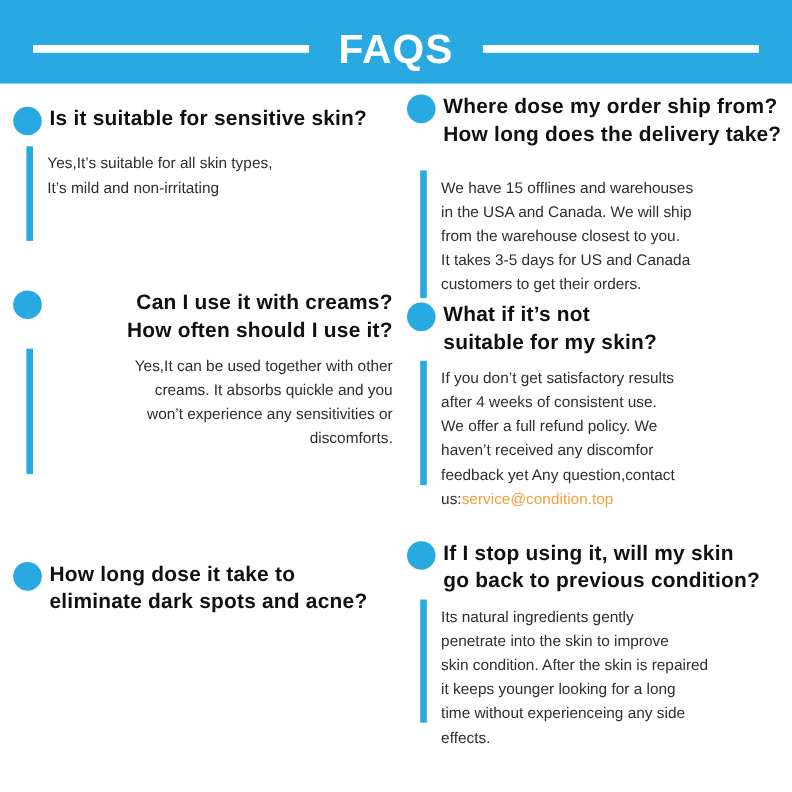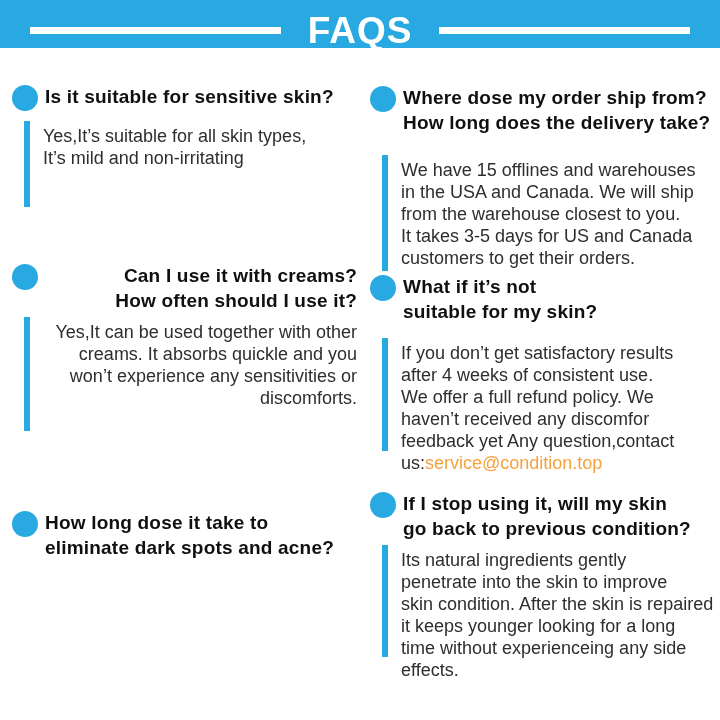--- a/index.html
+++ b/index.html
@@ -4,21 +4,21 @@
 <style>
   html, body { margin: 0; padding: 0; }
   body {
     width: 720px; height: 720px;
     position: relative;
     background: #ffffff;
     font-family: "Liberation Sans", sans-serif;
     overflow: hidden;
   }
   .header {
-    height: 48px;
+    height: 76px;
     background: var(--accent-blue, #29A9E2);
     display: flex;
     align-items: center;
     gap: 27px;
     padding: 12px 30px 0 30px;
     box-sizing: border-box;
   }
   .hline { flex: 1; height: 7px; background: #ffffff; }
   .title {
     color: var(--header-text, #ffffff);
@@ -45,37 +45,37 @@
     letter-spacing: 0.2px;
   }
   .a-row { position: relative; padding-left: 31px; }
   .vbar {
     position: absolute; left: 12px; top: -4px;
     width: 6px;
     background: var(--accent-blue, #29A9E2);
   }
   .a-text {
     margin: 0;
-    font-size: 18px;
+    font-size: 14px;
     line-height: 22px;
     color: var(--answer-text, #2E2E2E);
     white-space: pre;
   }
   .email { color: var(--email-orange, #F6A13C); }
 </style>
 </head>
 <body style="--accent-blue: #29A9E2; --email-orange: #F6A13C; --header-text: #FFFFFF; --question-text: #101010; --answer-text: #2E2E2E;">
 
 <header class="header">
   <div class="hline"></div>
   <h1 class="title">FAQS</h1>
   <div class="hline"></div>
 </header>
 
-<section class="faq-block" style="left:12px; top:84px;">
+<section class="faq-block" style="left:12px; top:96px;">
   <div class="q-row">
     <span class="dot"></span>
     <h3 class="q-text">Is it suitable for sensitive skin?</h3>
   </div>
   <div class="a-row" style="margin-top:16px;">
     <span class="vbar" style="height:86px;"></span>
     <p class="a-text">Yes,It’s suitable for all skin types,
 It’s mild and non-irritating</p>
   </div>
 </section>
@@ -110,21 +110,21 @@
 discomforts.</p>
   </div>
 </section>
 
 <section class="faq-block" style="left:370px; top:274px;">
   <div class="q-row">
     <span class="dot"></span>
     <h3 class="q-text">What if it’s not
 suitable for my skin?</h3>
   </div>
-  <div class="a-row" style="margin-top:18px;">
+  <div class="a-row" style="margin-top:8px;">
     <span class="vbar" style="height:113px;"></span>
     <p class="a-text">If you don’t get satisfactory results
 after 4 weeks of consistent use.
 We offer a full refund policy. We
 haven’t received any discomfor
 feedback yet Any question,contact</p>
     <p class="a-text"><span>us:</span><span class="email">service@condition.top</span></p>
   </div>
 </section>
 

